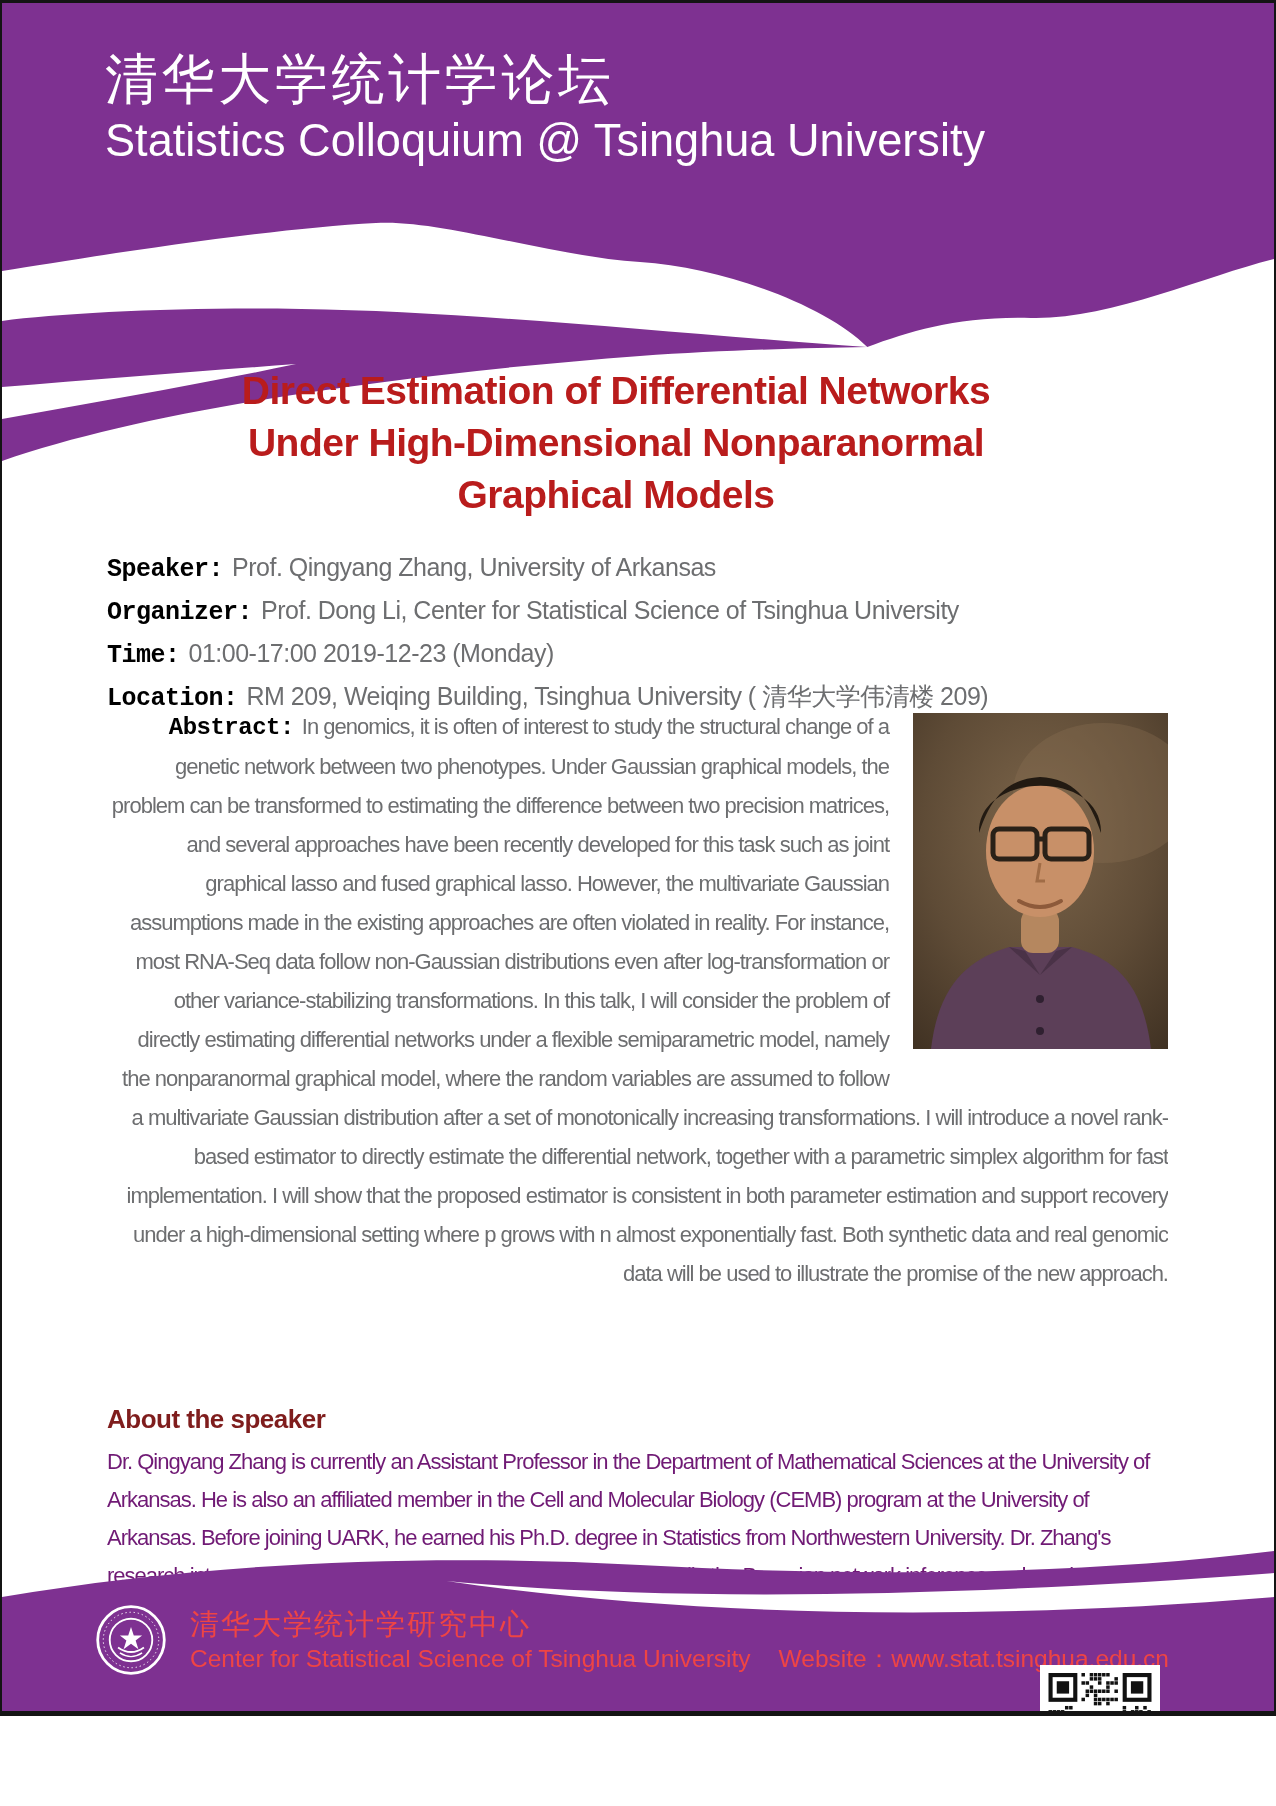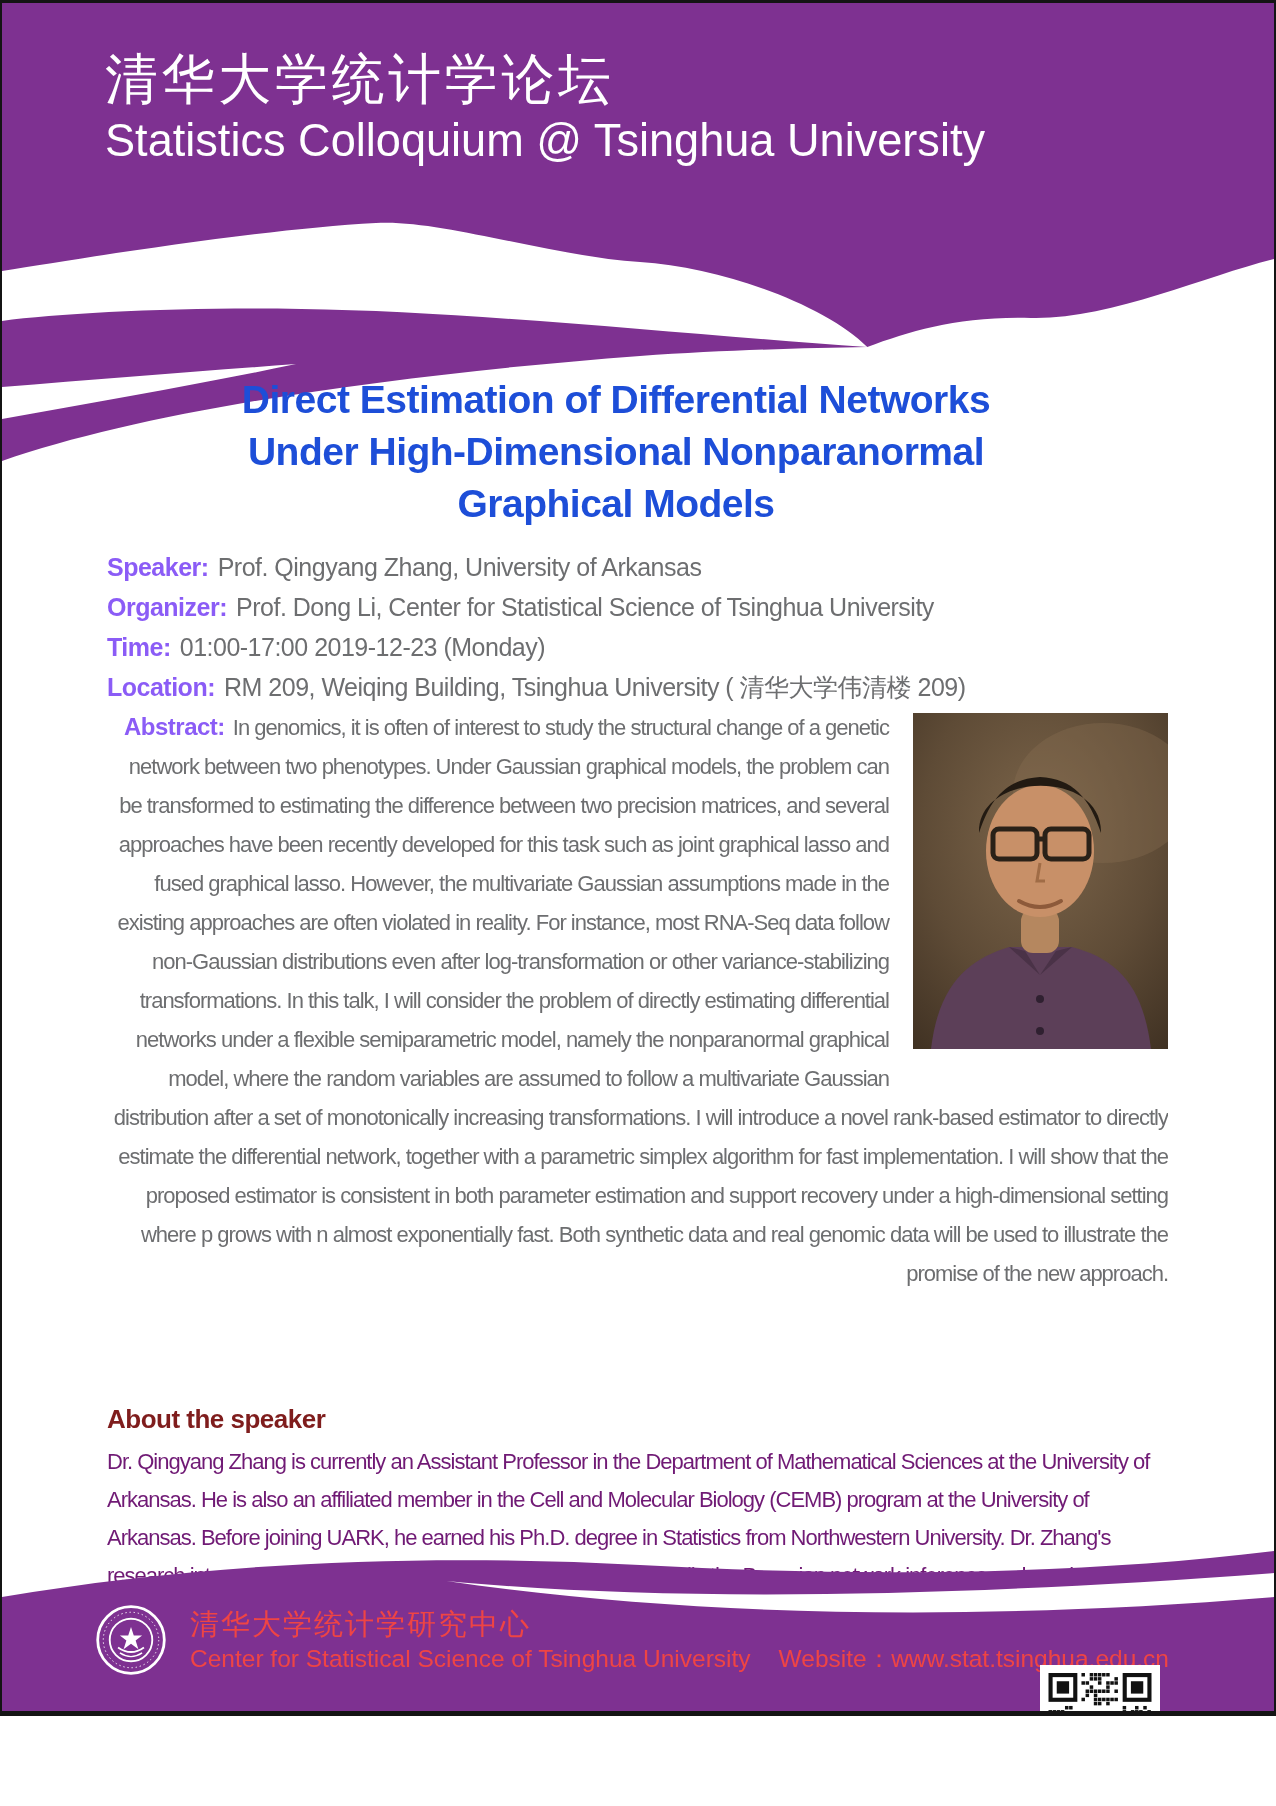--- a/index.html
+++ b/index.html
@@ -16,27 +16,27 @@
     font-family:"Liberation Sans", sans-serif;
   }
   .header-art{position:absolute;top:0;left:0;width:100%;height:500px;display:block;}
   .footer-art{position:absolute;bottom:0;left:0;width:100%;height:170px;display:block;}
 
   .header-text{position:absolute;top:44px;left:103px;color:#ffffff;transform:scaleX(.96);transform-origin:left top;}
   .h-zh{font-size:55px;line-height:64px;font-weight:400;letter-spacing:4px;}
   .h-en{font-size:47px;line-height:58px;font-weight:400;letter-spacing:0px;}
 
   .talk-title{
-    position:absolute;top:354px;left:88px;right:132px;margin:17px;
-    text-align:center;color:#1d4ed8;
+    position:absolute;top:354px;left:88px;right:132px;margin:8px;
+    text-align:center;color:#b91c1c;
     font-size:39px;line-height:52px;font-weight:bold;letter-spacing:-0.5px;
   }
   .meta{position:absolute;top:544px;left:105px;right:106px;
     font-size:25px;line-height:40px;letter-spacing:-0.5px;color:#6d6e70;}
-  .lbl{color:#8b5cf6;font-weight:bold;}
+  .lbl{color:#000000;font-weight:bold;font-family:Liberation Mono, monospace;}
   .meta .lbl{margin-right:9px;}
 
   .abstract{position:absolute;top:704px;left:105px;right:106px;height:700px;overflow:hidden;
     font-size:22px;line-height:39px;letter-spacing:-1px;color:#6d6e70;text-align:right;}
   .abstract p{margin:0;}
   .abstract .lbl{font-size:24px;margin-right:8px;letter-spacing:-0.5px;}
   .photo-wrap{float:right;width:255px;height:336px;margin:6px 0 12px 24px;}
   .photo-wrap svg{display:block;width:100%;height:100%;}
 
   .about{position:absolute;top:1396px;left:105px;right:106px;}

